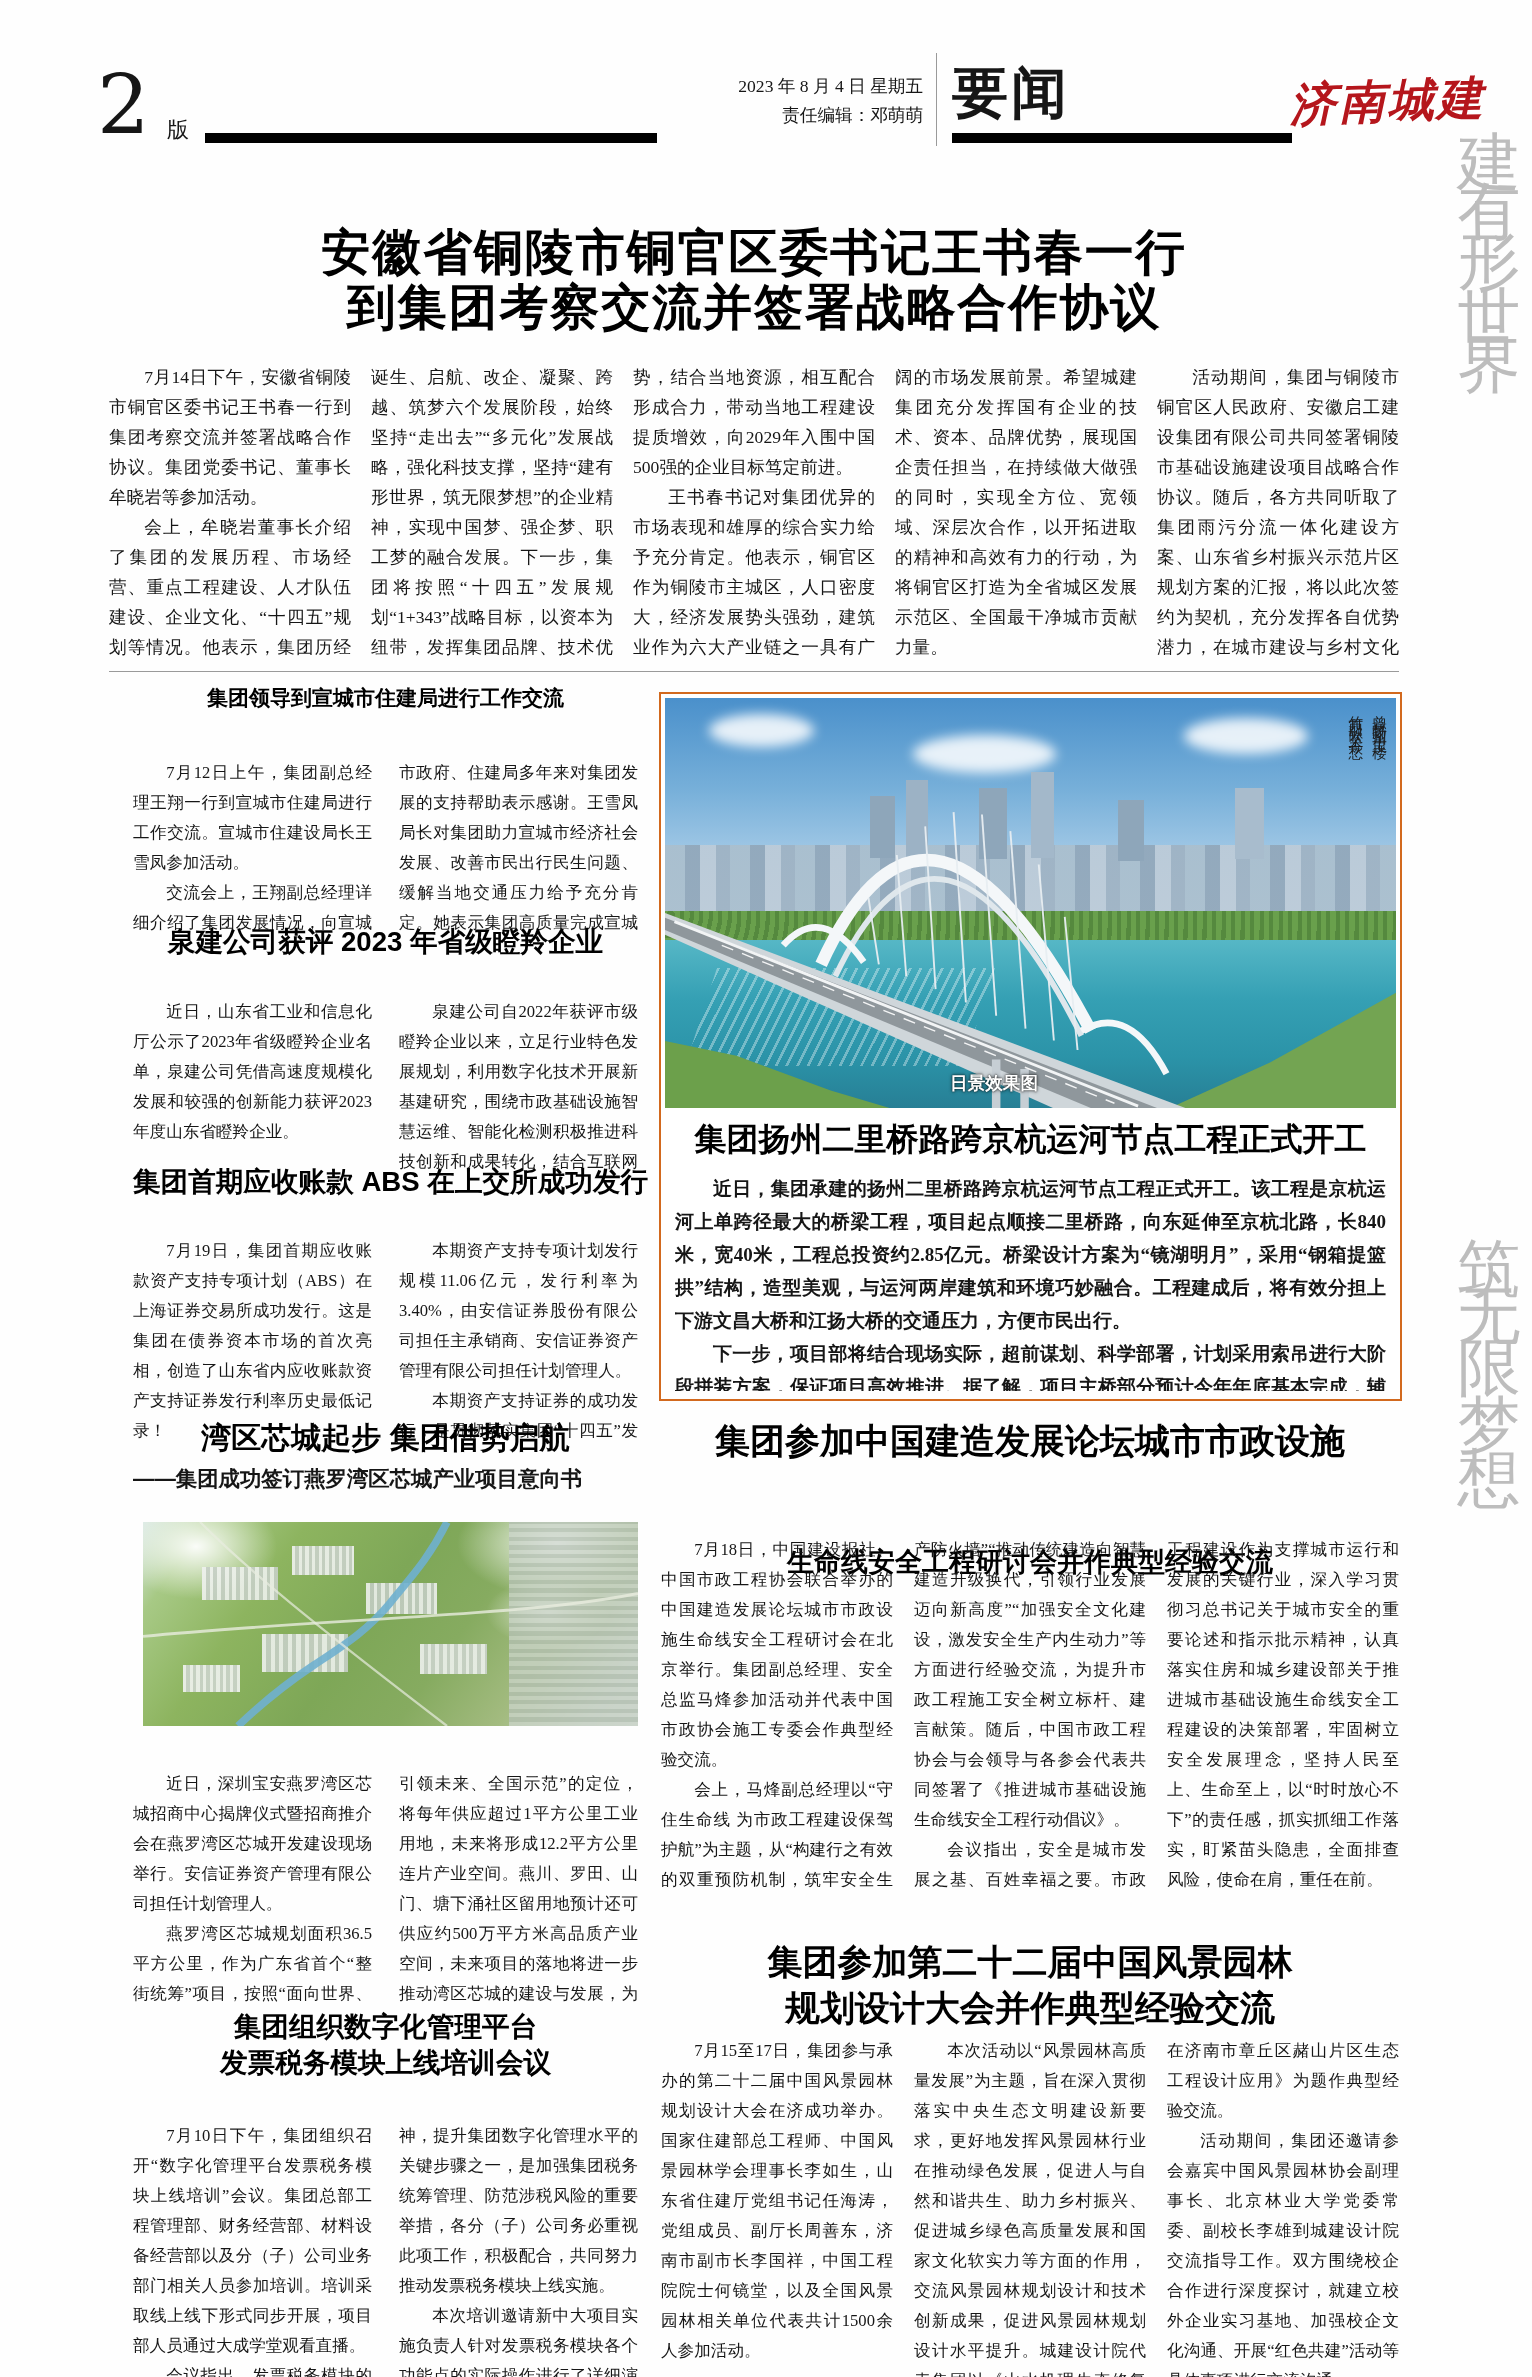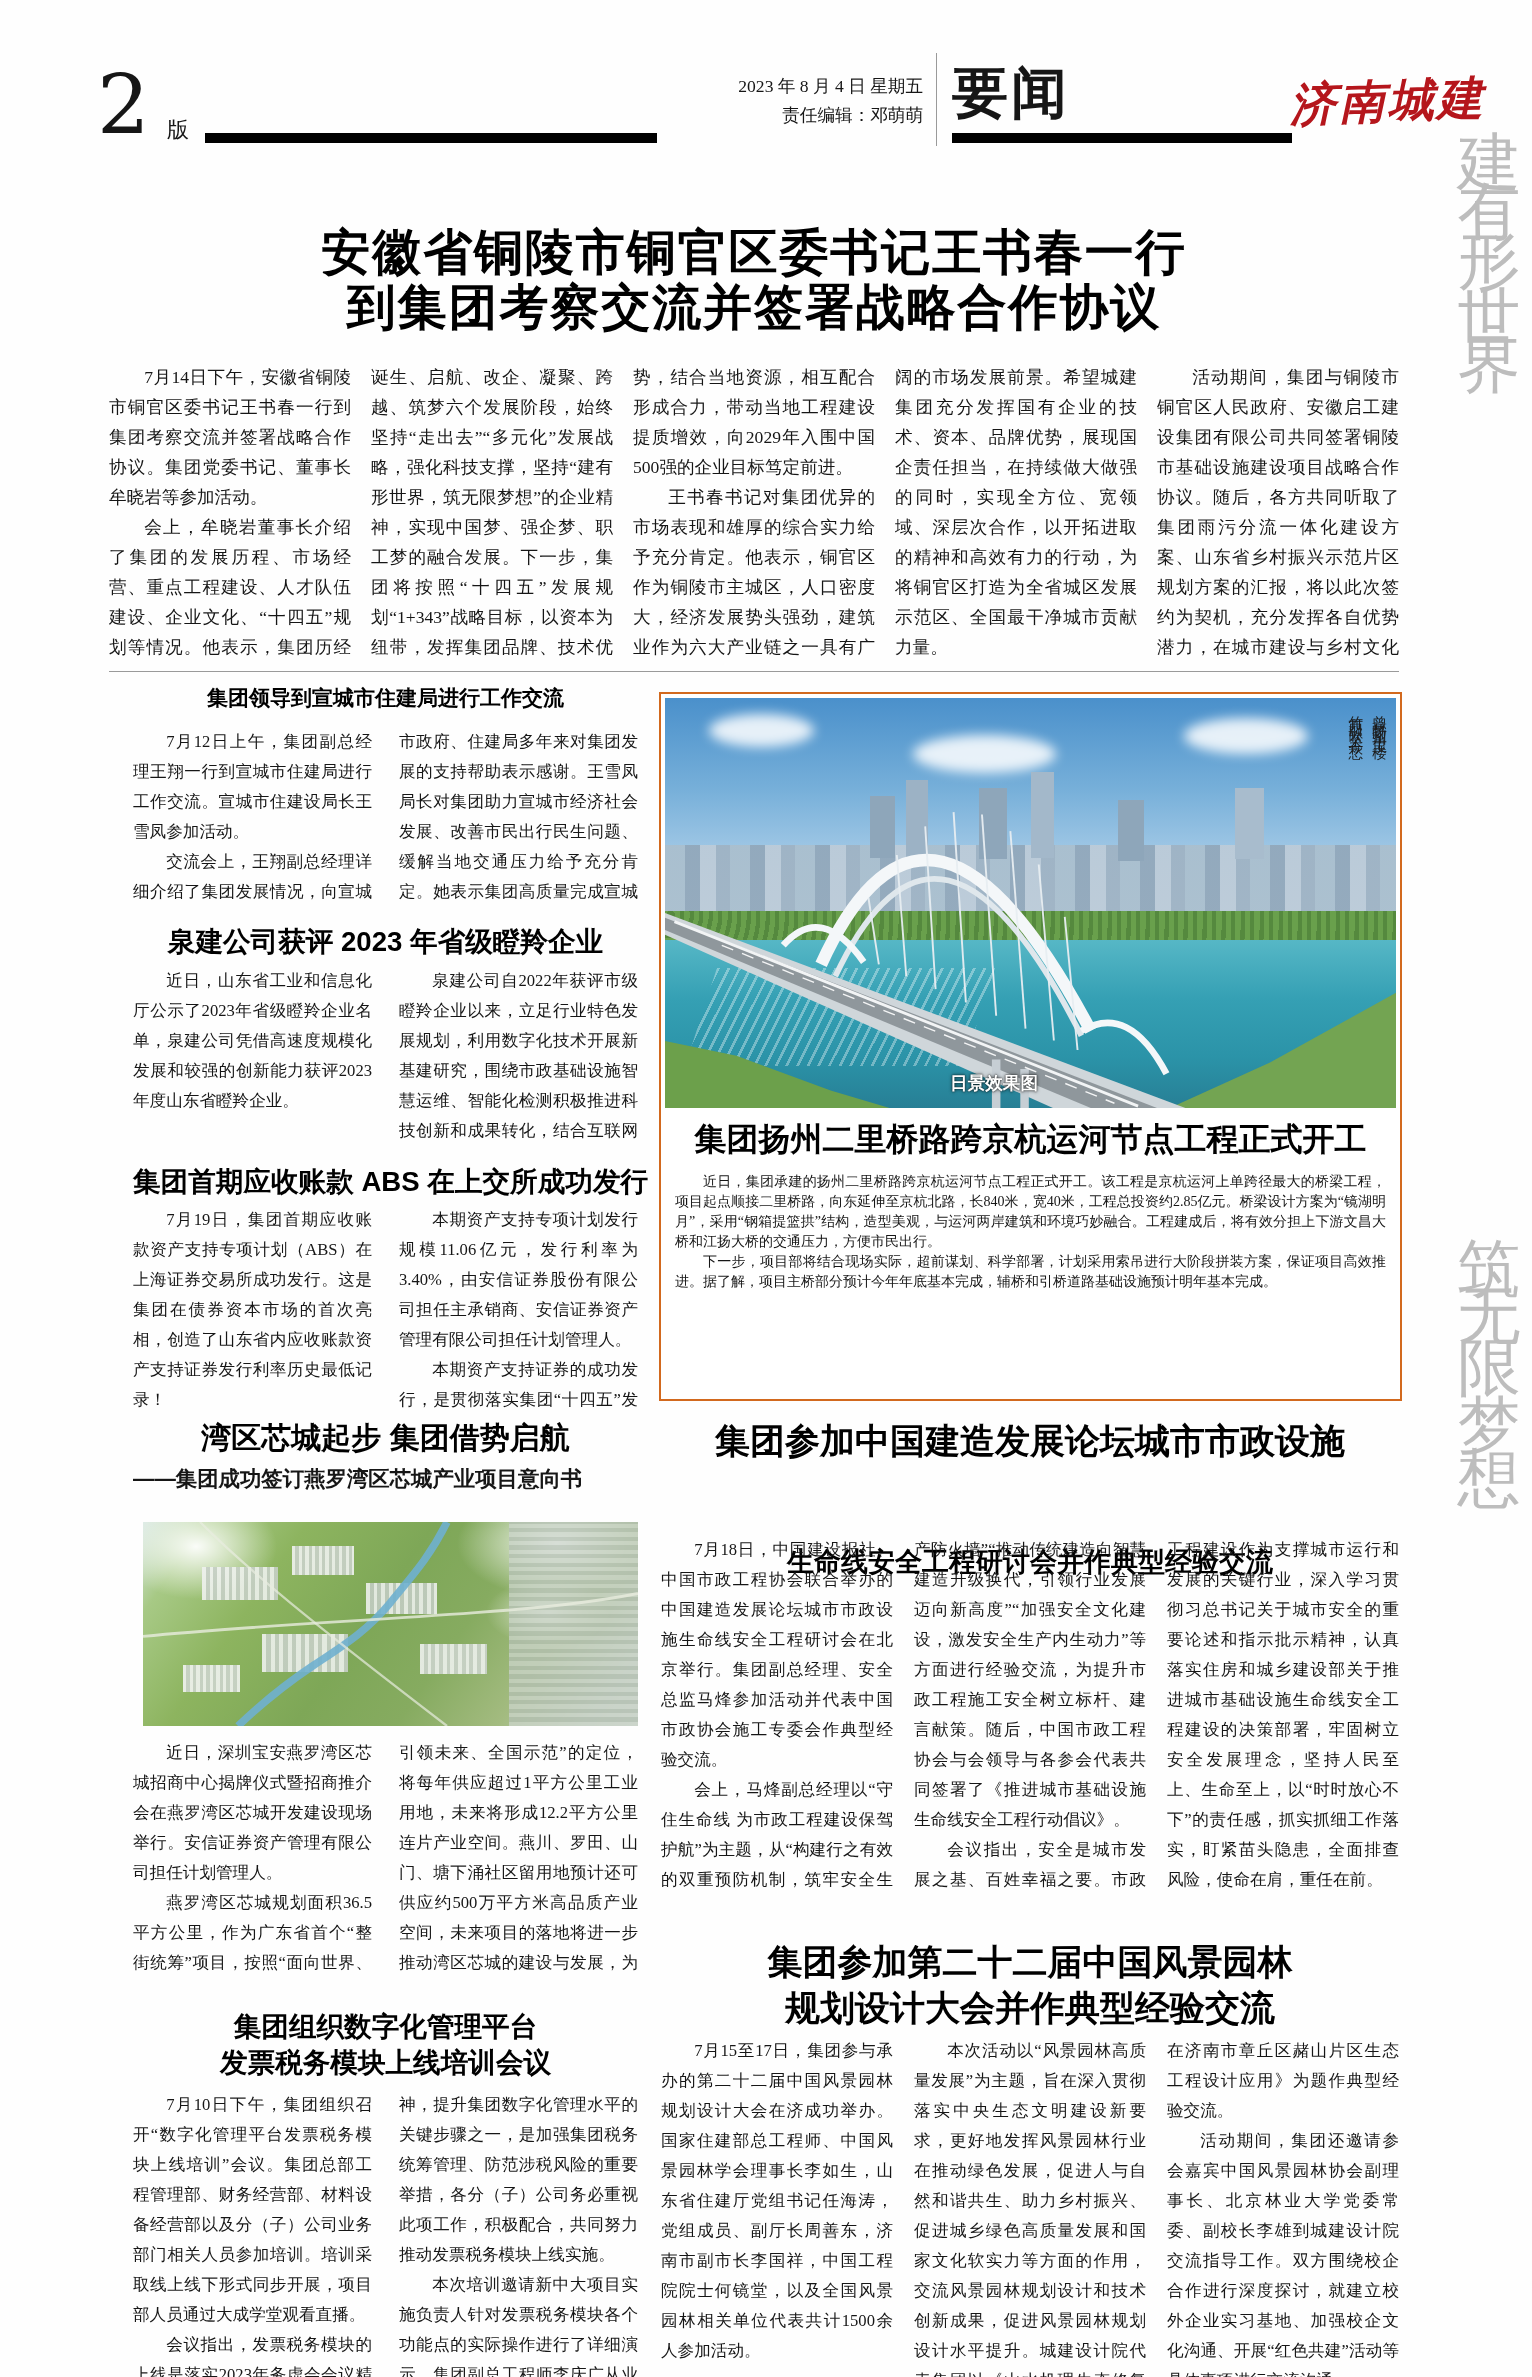--- a/index.html
+++ b/index.html
@@ -23,21 +23,21 @@
   .body{position:absolute;text-align:justify;overflow:hidden;}
   .para{margin:0;text-indent:2em;}
   .hairline{position:absolute;left:109px;top:671px;width:1290px;height:1px;background:#9a9a9a;}
   
   .lead-h1{left:109px;width:1290px;top:205px;font-size:49px;letter-spacing:1.9px;margin-top:15px;}
   .lead-h2{left:109px;width:1290px;top:275px;font-size:49px;letter-spacing:1.9px;}
   .lead-body{left:109px;top:362px;width:1290px;height:308px;column-count:5;column-gap:20px;
              font-size:17.6px;line-height:30px;}
   
   .lt{left:133px;width:505px;}
-  .lbody{left:133px;width:505px;column-count:2;column-gap:27px;font-size:16.6px;line-height:30px;}
+  .lbody{left:133px;width:505px;column-count:2;column-gap:27px;font-size:16.6px;line-height:30px;margin-top:31px;}
   .t-xuancheng{top:684px;font-size:21px;}
   .b-xuancheng{top:727px;height:186px;}
   .t-quanjian{top:923px;font-size:27.6px;}
   .b-quanjian{top:966px;height:186px;}
   .t-abs{top:1163px;font-size:27.6px;}
   .b-abs{top:1205px;height:219px;}
   .t-wanqu{top:1418px;font-size:30px;}
   .st-wanqu{position:absolute;left:133px;width:505px;top:1464px;font-size:21.4px;font-weight:900;
             font-family:"Liberation Sans","DejaVu Sans",sans-serif;white-space:nowrap;}
   .plan-img{position:absolute;left:143px;top:1522px;width:495px;height:204px;overflow:hidden;
@@ -67,21 +67,21 @@
             clip-path:polygon(0 100%,0 30%,30% 45%,58% 70%,100% 100%);}
   .rightbank{position:absolute;right:-6%;bottom:-8%;width:52%;height:42%;background:#73a452;
              clip-path:polygon(100% 0,100% 100%,10% 100%,55% 55%);}
   .bridge-svg{position:absolute;left:0;top:0;width:100%;height:100%;}
   .img-caption{position:absolute;left:39%;bottom:12.4px;color:#fff;font-size:17.6px;font-weight:bold;
                font-family:"Liberation Sans","DejaVu Sans",sans-serif;text-shadow:0 0 3.8px rgba(0,0,0,.75),0 0 1.4px rgba(0,0,0,.9);}
   .poem{position:absolute;right:7.6px;top:6.7px;display:flex;flex-direction:row-reverse;gap:4.8px;}
   .poem span{writing-mode:vertical-rl;text-orientation:upright;font-size:14.7px;color:#1c1c1c;
              font-family:"DejaVu Serif",serif;letter-spacing:4.8px;}
   .t-bridge{left:675px;width:711px;top:1118px;font-size:32px;}
-  .b-bridge{left:675px;top:1172px;width:711px;height:219px;font-size:14px;line-height:20px;}
+  .b-bridge{left:675px;top:1172px;width:711px;height:219px;font-size:19px;line-height:33px;font-weight:bold;}
   .rt{left:661px;width:738px;}
   .rbody{left:661px;width:738px;column-count:3;column-gap:21px;font-size:16.6px;line-height:30px;}
   .t-lifeline1{top:1418px;font-size:35px;}
   .t-lifeline2{top:1544px;font-size:27px;}
   .b-lifeline{top:1535px;height:381px;}
   .t-landscape1{top:1939px;font-size:35px;}
   .t-landscape2{top:1985px;font-size:35px;}
   .b-landscape{top:2036px;height:371px;}
   
   .margin-callig{position:absolute;left:1470px;width:62px;writing-mode:vertical-rl;text-orientation:upright;

